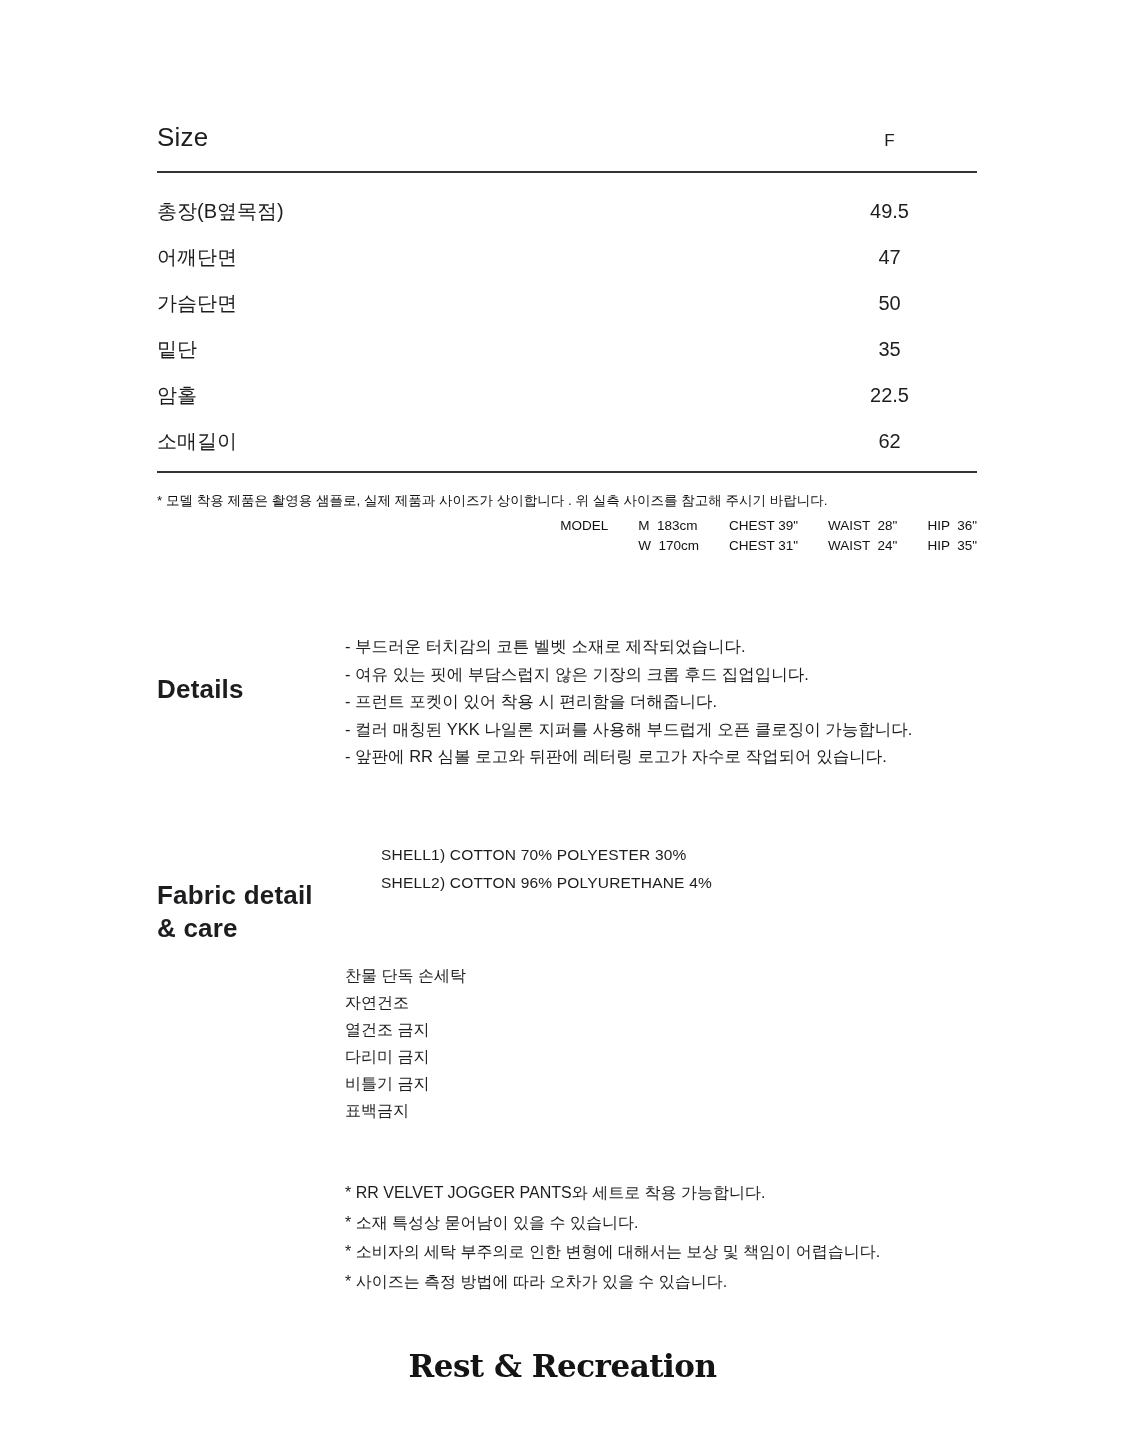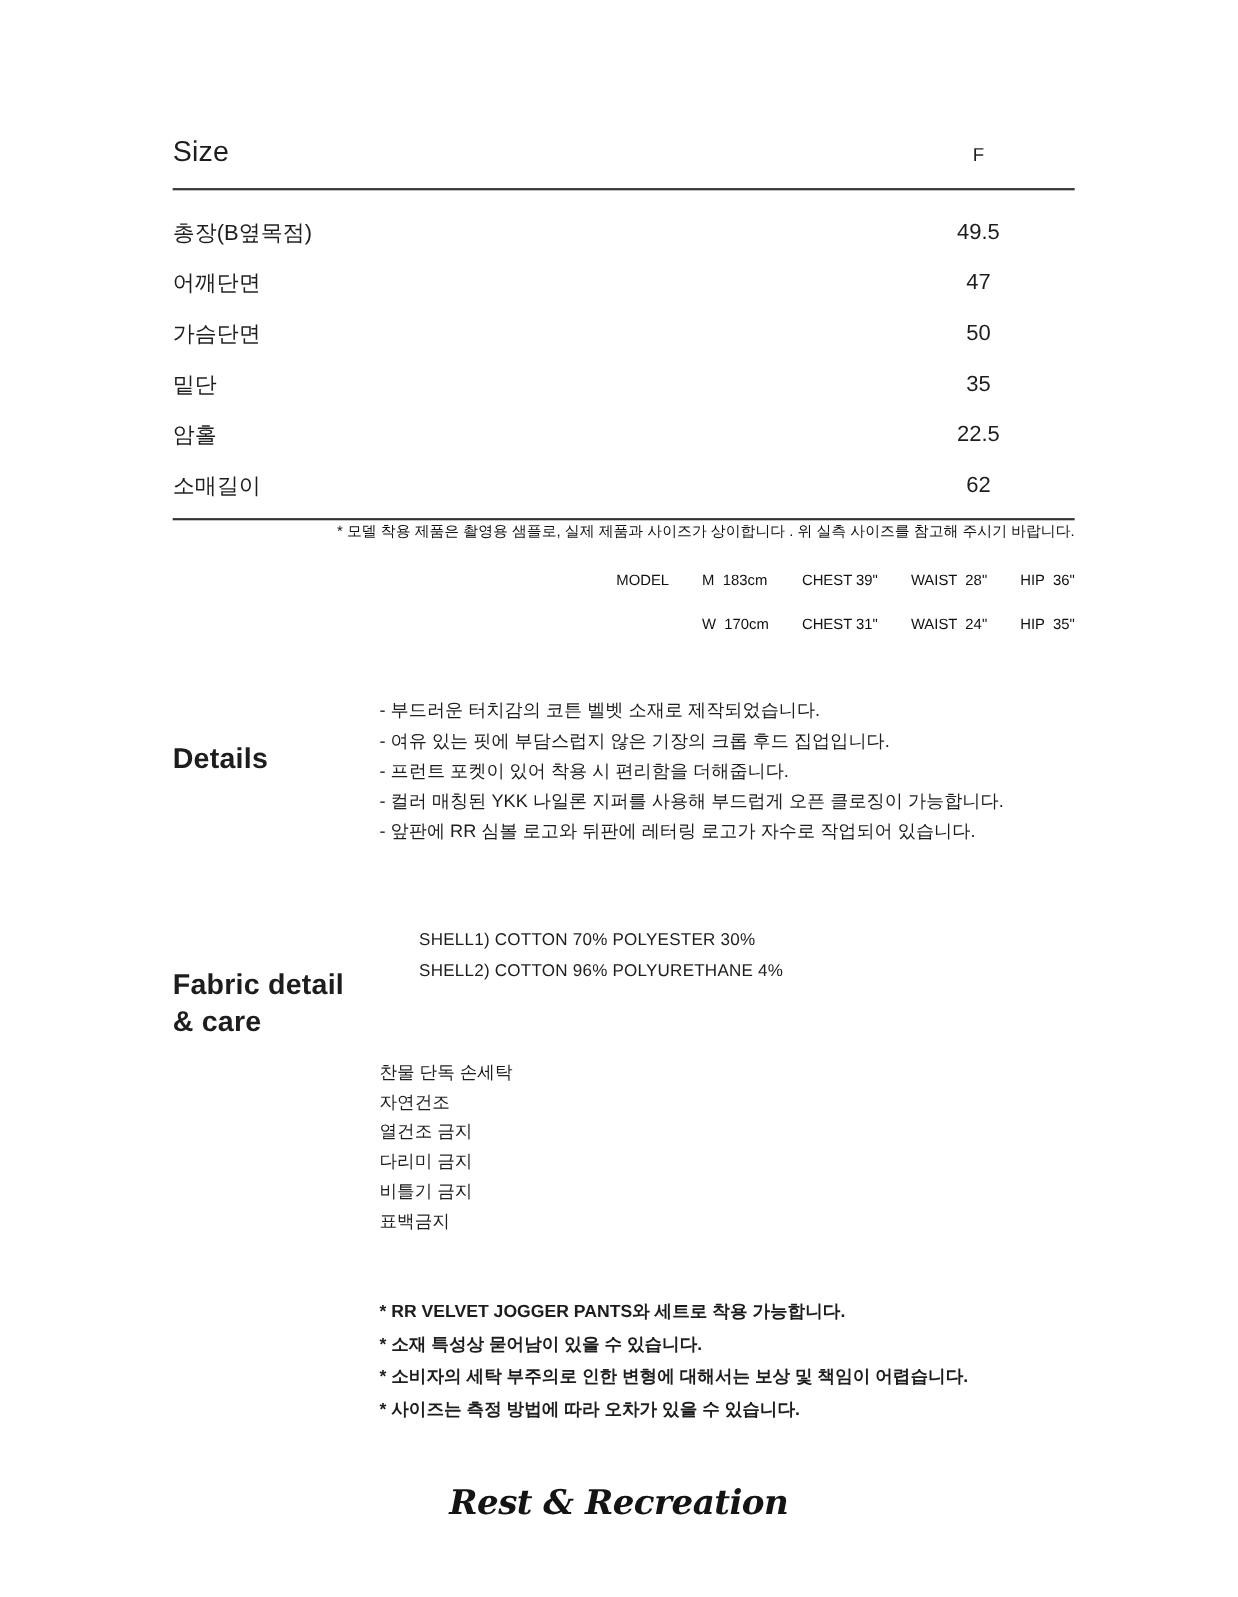--- a/index.html
+++ b/index.html
@@ -17,37 +17,36 @@
   .size-section { position:absolute; left:157px; top:122px; width:820px; }
   .size-header { display:flex; align-items:baseline; padding-bottom:18px;gap:47px; }
   .size-title { flex:1; font-size:26px; font-weight:500; letter-spacing:.2px; }
   .col-f { width:175px; text-align:center; font-size:17px; font-weight:500; }
   .divider { height:2px; background:#343434; }
   .size-rows { padding:15px 0 7px 0; }
   .size-row { display:flex; align-items:center; height:46px; }
   .row-label { flex:1; font-size:20px; }
   .row-value { width:175px; text-align:center; font-size:20px; }
   .size-note {
-    margin-top:0;
-    text-align:right;
+    margin-top:18px;
     font-size:13.5px;
     line-height:20px;
     color:#111;
   }
   .model-grid {
     margin-top:5px;
     display:grid;
     grid-template-columns:repeat(5,auto);
     justify-content:end;
     column-gap:30px;
     font-size:13.5px;
     line-height:20px;
     color:#111;
   }
-  .model-grid .cell { white-space:pre;margin-top:20px; }
+  .model-grid .cell { white-space:pre; }
 
   
   .section-title {
     position:absolute; left:157px;
     font-size:26px; font-weight:700;
     line-height:33px; letter-spacing:.2px;margin-top:43px;
   }
 
   
   .details-body {
@@ -59,31 +58,31 @@
   .fabric-body {
     position:absolute; left:345px; top:841px; width:640px;
     font-size:15.5px; line-height:28px; letter-spacing:.2px;margin-left:36px;
   }
   .care-body {
     position:absolute; left:345px; top:962px; width:640px;
     font-size:16px; line-height:27px;
   }
   .notes-body {
     position:absolute; left:345px; top:1178px; width:680px;
-    font-size:16px; line-height:29.5px;font-weight:bold;
+    font-size:16px; line-height:29.5px;
   }
 
   
   .footer {
     position:absolute; left:0; right:0; top:1348px;
     text-align:center;
   }
   .brand-logo {
     font-family:"DejaVu Serif","Liberation Serif",serif;
-    font-style:italic; font-weight:bold;
+    font-weight:bold;
     font-size:31px; letter-spacing:-.5px;
     color:#141414;
   }
 </style>
 </head>
 <body>
 
 <div class="page">
 
   <section class="size-section">

